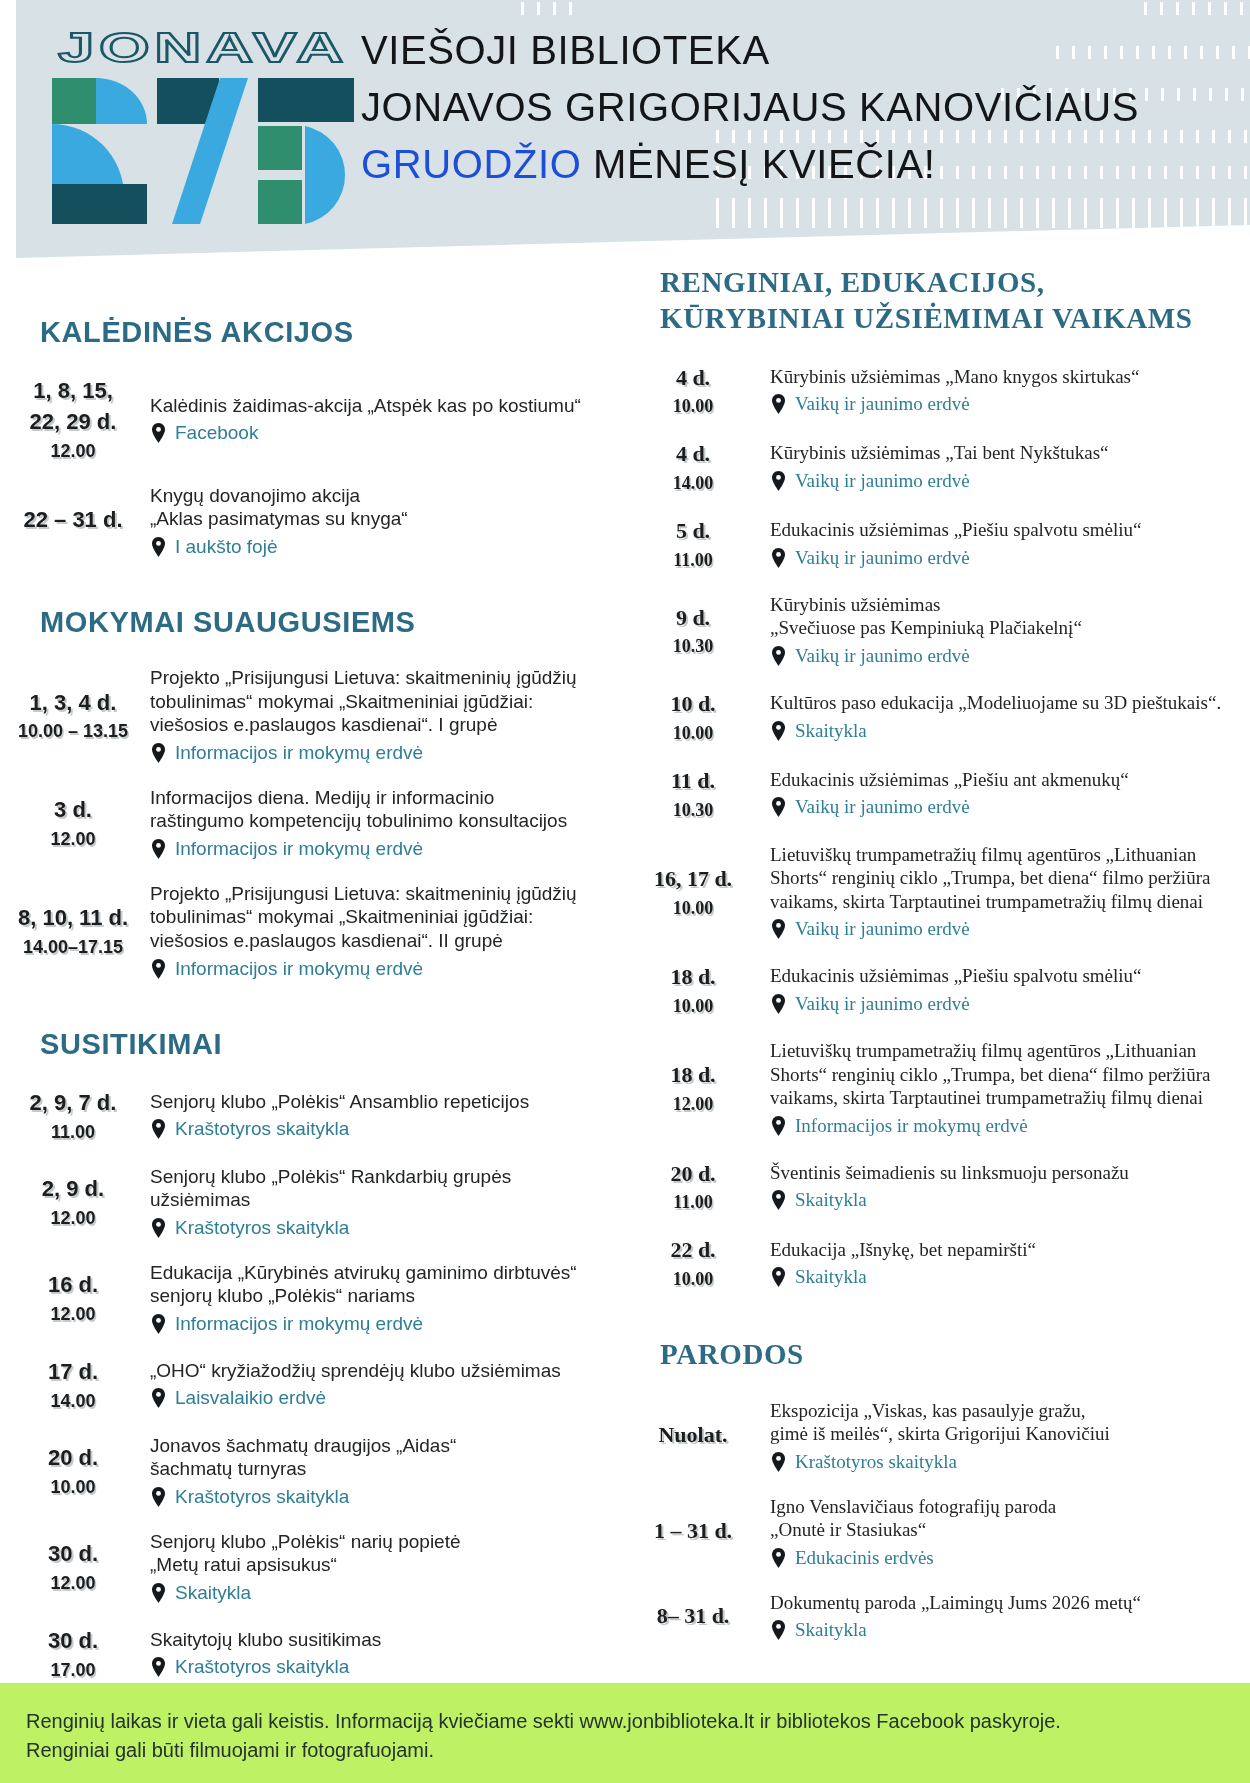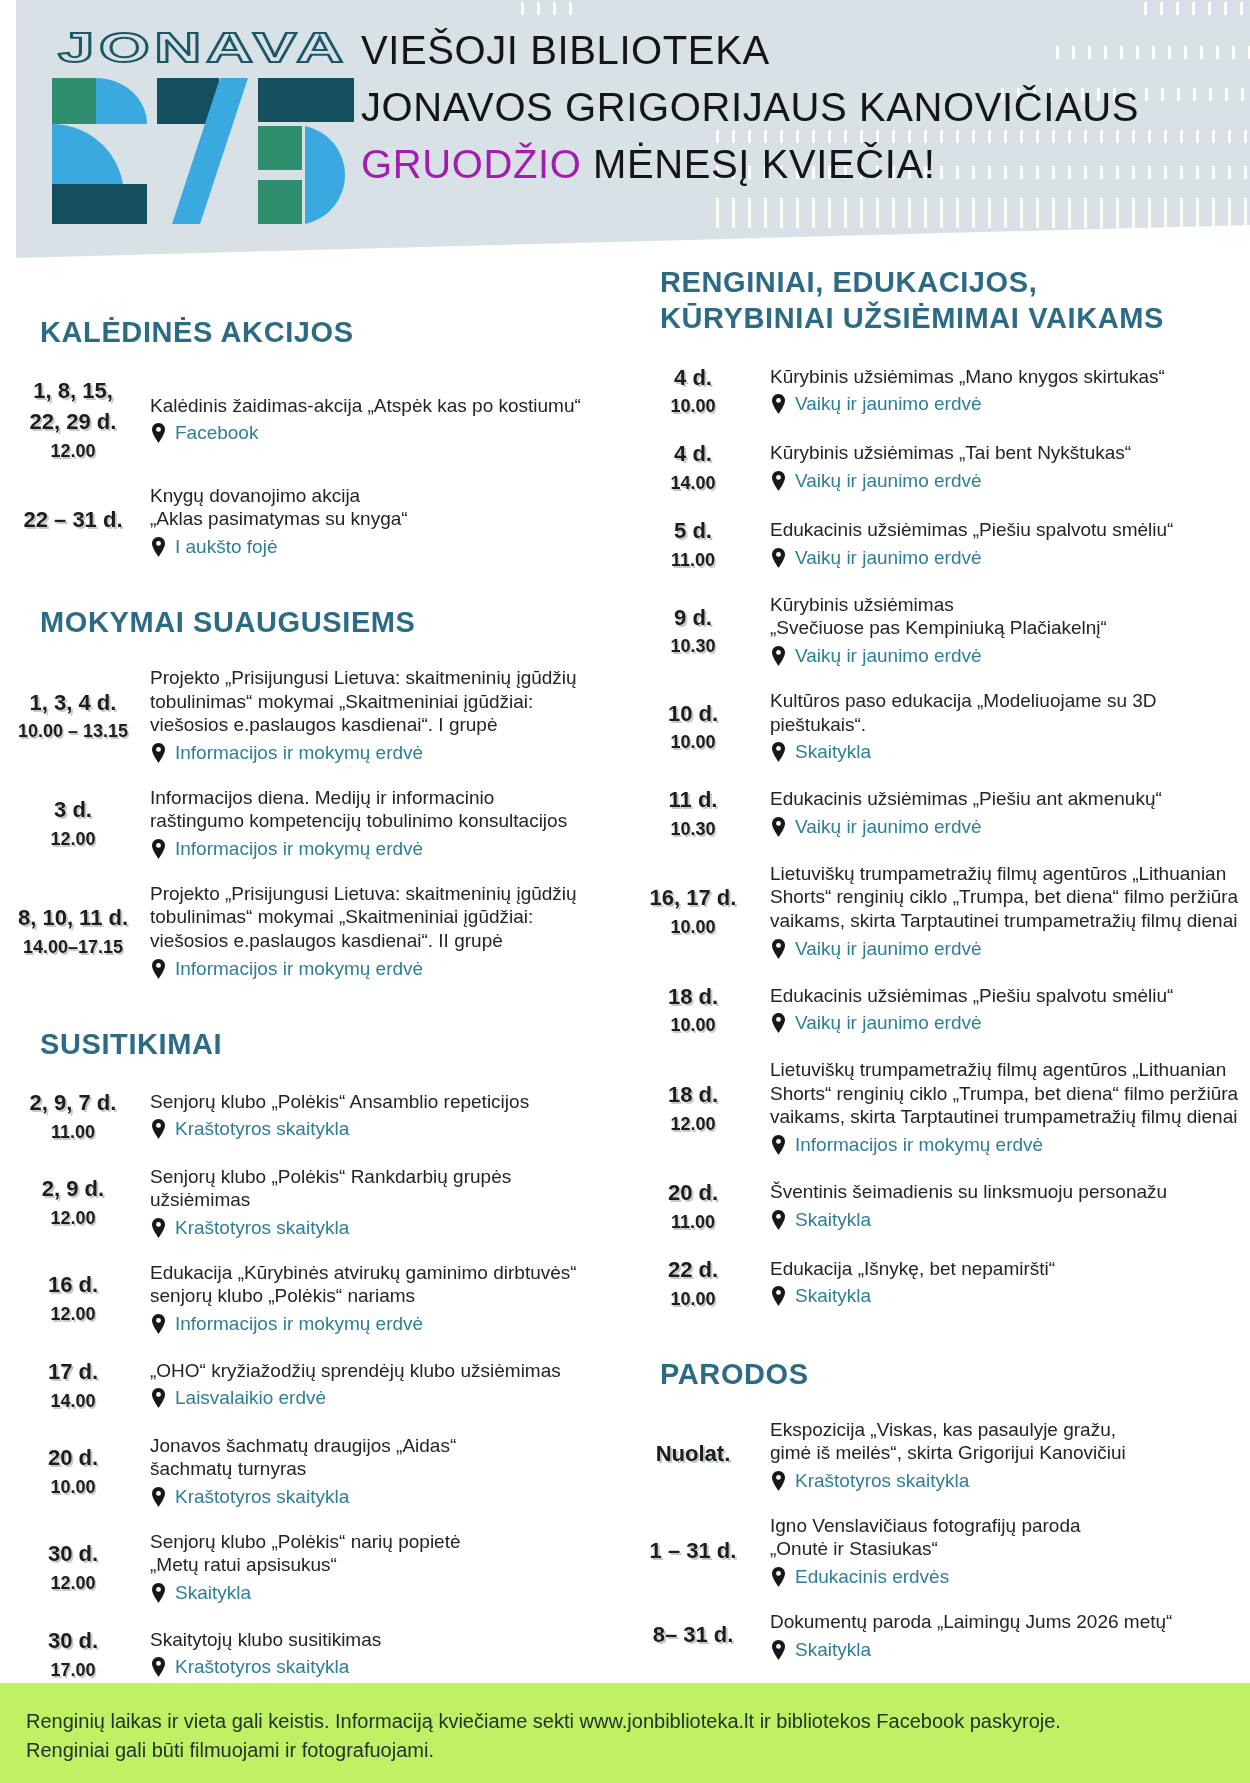--- a/index.html
+++ b/index.html
@@ -8,27 +8,27 @@
 
   
   .hdr{position:absolute;top:0;left:16px;width:1250px;height:258px;background:#d8e1e6;
        clip-path:polygon(0 0,100% 0,100% 87%,0 100%);}
   .dash-row{position:absolute;height:13px;
        background-image:repeating-linear-gradient(90deg,#ffffff 0 3px,transparent 3px 16px);}
   .logo{position:absolute;left:36px;top:26px;width:302px;height:198px;}
   .sr-only{position:absolute;width:1px;height:1px;overflow:hidden;clip:rect(0 0 0 0);white-space:nowrap;}
   .titles{position:absolute;left:345px;top:22px;}
   .t1{font-size:40px;line-height:57px;color:#131517;font-weight:500;letter-spacing:0.6px;white-space:nowrap;}
-  .accent{color:#a21caf;}
+  .accent{color:#1d4ed8;}
 
   
   .content{position:absolute;top:258px;left:0;width:1250px;display:grid;grid-template-columns:600px 650px;}
   .col{min-width:0;}
   .col-left{padding:56px 0 0 10px;}
-  .col-right{padding:6px 4px 0 30px;}
+  .col-right{padding:6px 4px 0 30px;font-family:Liberation Serif, serif;}
   .sec{margin-bottom:46px;}
   .sec-title{margin:0 0 26px 30px;font-size:29px;font-weight:600;color:#2d6b85;
              letter-spacing:0.6px;line-height:1.25;white-space:pre-line;}
   .row{display:grid;grid-template-columns:126px 1fr;column-gap:14px;align-items:center;margin-bottom:22px;}
   .when{text-align:center;}
   .date{font-size:22px;font-weight:600;color:#1b1d1f;line-height:1.4;white-space:pre-line;
         text-shadow:2px 2px 0 rgba(125,135,140,0.45);}
   .time{font-size:18px;font-weight:600;color:#1b1d1f;margin-top:3px;white-space:nowrap;
         text-shadow:1.5px 1.5px 0 rgba(125,135,140,0.45);}
   .etext{font-size:19px;color:#222426;line-height:1.24;white-space:pre-line;}

